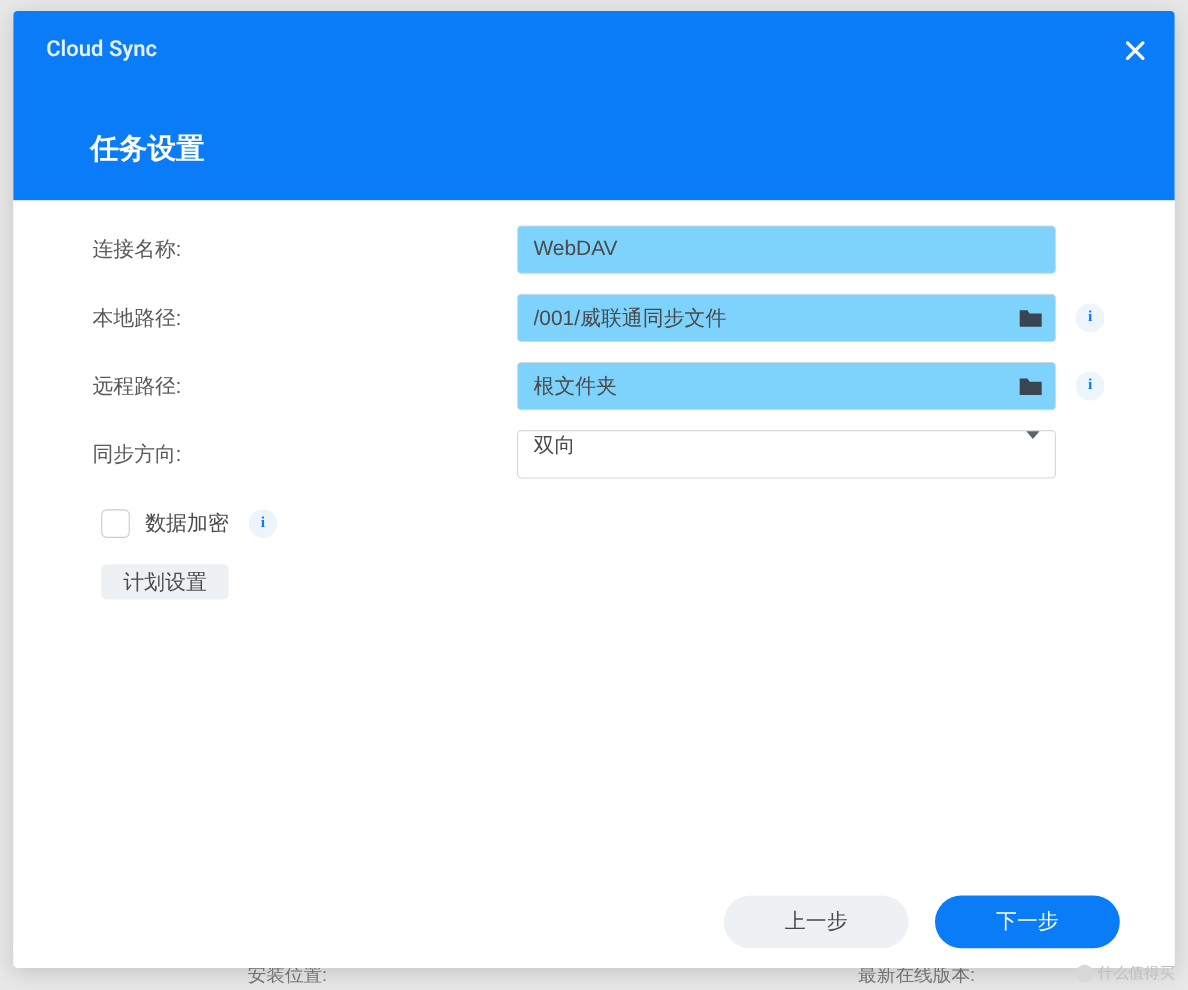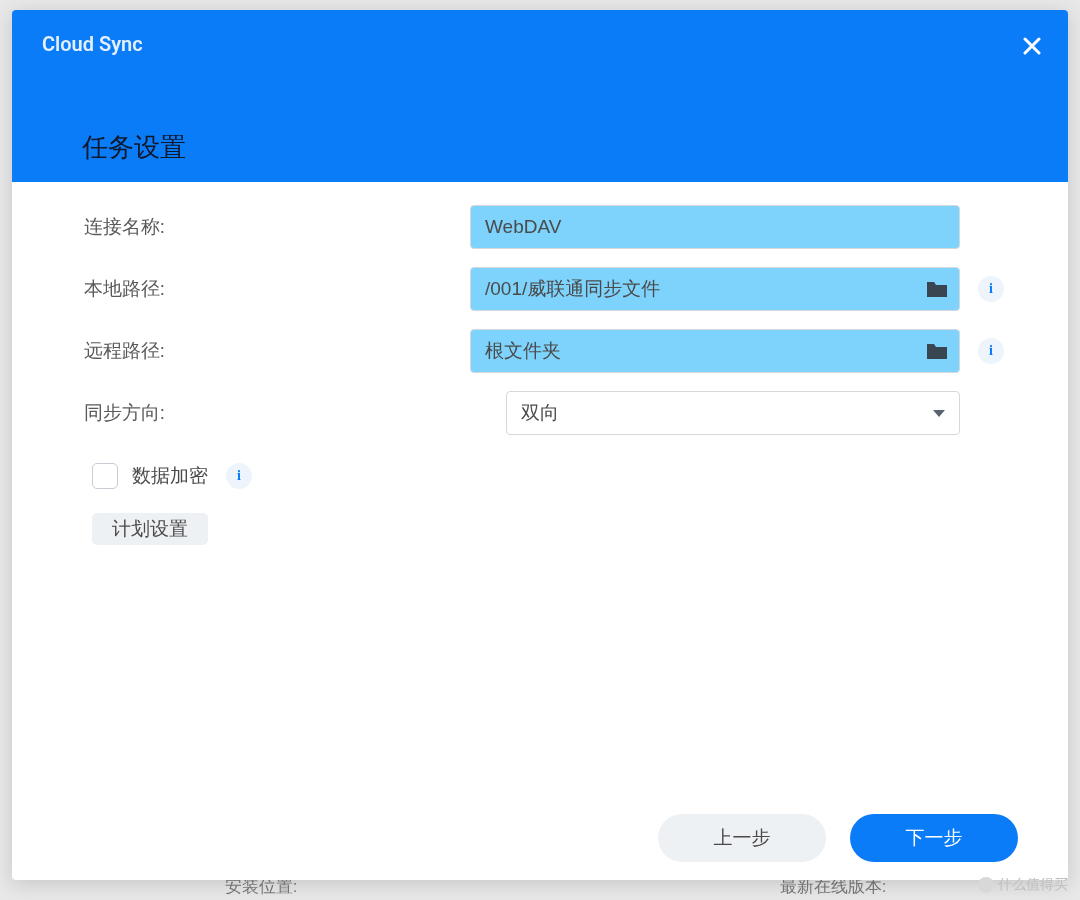--- a/index.html
+++ b/index.html
@@ -54,24 +54,24 @@
       align-items: center;
       justify-content: center;
     }
     .close-btn svg {
       width: 18px;
       height: 18px;
     }
     .page-title {
       position: absolute;
       left: 70px;
-      top: 120px;
+      top: 108px;
       font-size: 26px;
-      font-weight: 400;
-      color: #0f172a;
+      font-weight: 700;
+      color: #ffffff;
     }
     .body {
       flex: 1;
       padding: 23px 60px 20px 72px;
       position: relative;
     }
     .form-row {
       display: flex;
       align-items: center;
       margin-bottom: 18px;
@@ -135,24 +135,23 @@
     .select-control {
       width: 100%;
       height: 44px;
       border: 1px solid #d4d8dd;
       border-radius: 4px;
       padding: 0 14px;
       font-size: 19px;
       color: #4a4a4a;
       background: #fff;
       display: flex;
-      align-items: center;
+      align-items: flex-start;
       justify-content: space-between;
       cursor: pointer;
-      margin-left: 36px;
     }
     .caret-down {
       width: 0;
       height: 0;
       border-left: 6px solid transparent;
       border-right: 6px solid transparent;
       border-top: 7px solid #5a6370;
     }
     .checkbox-row {
       display: flex;

